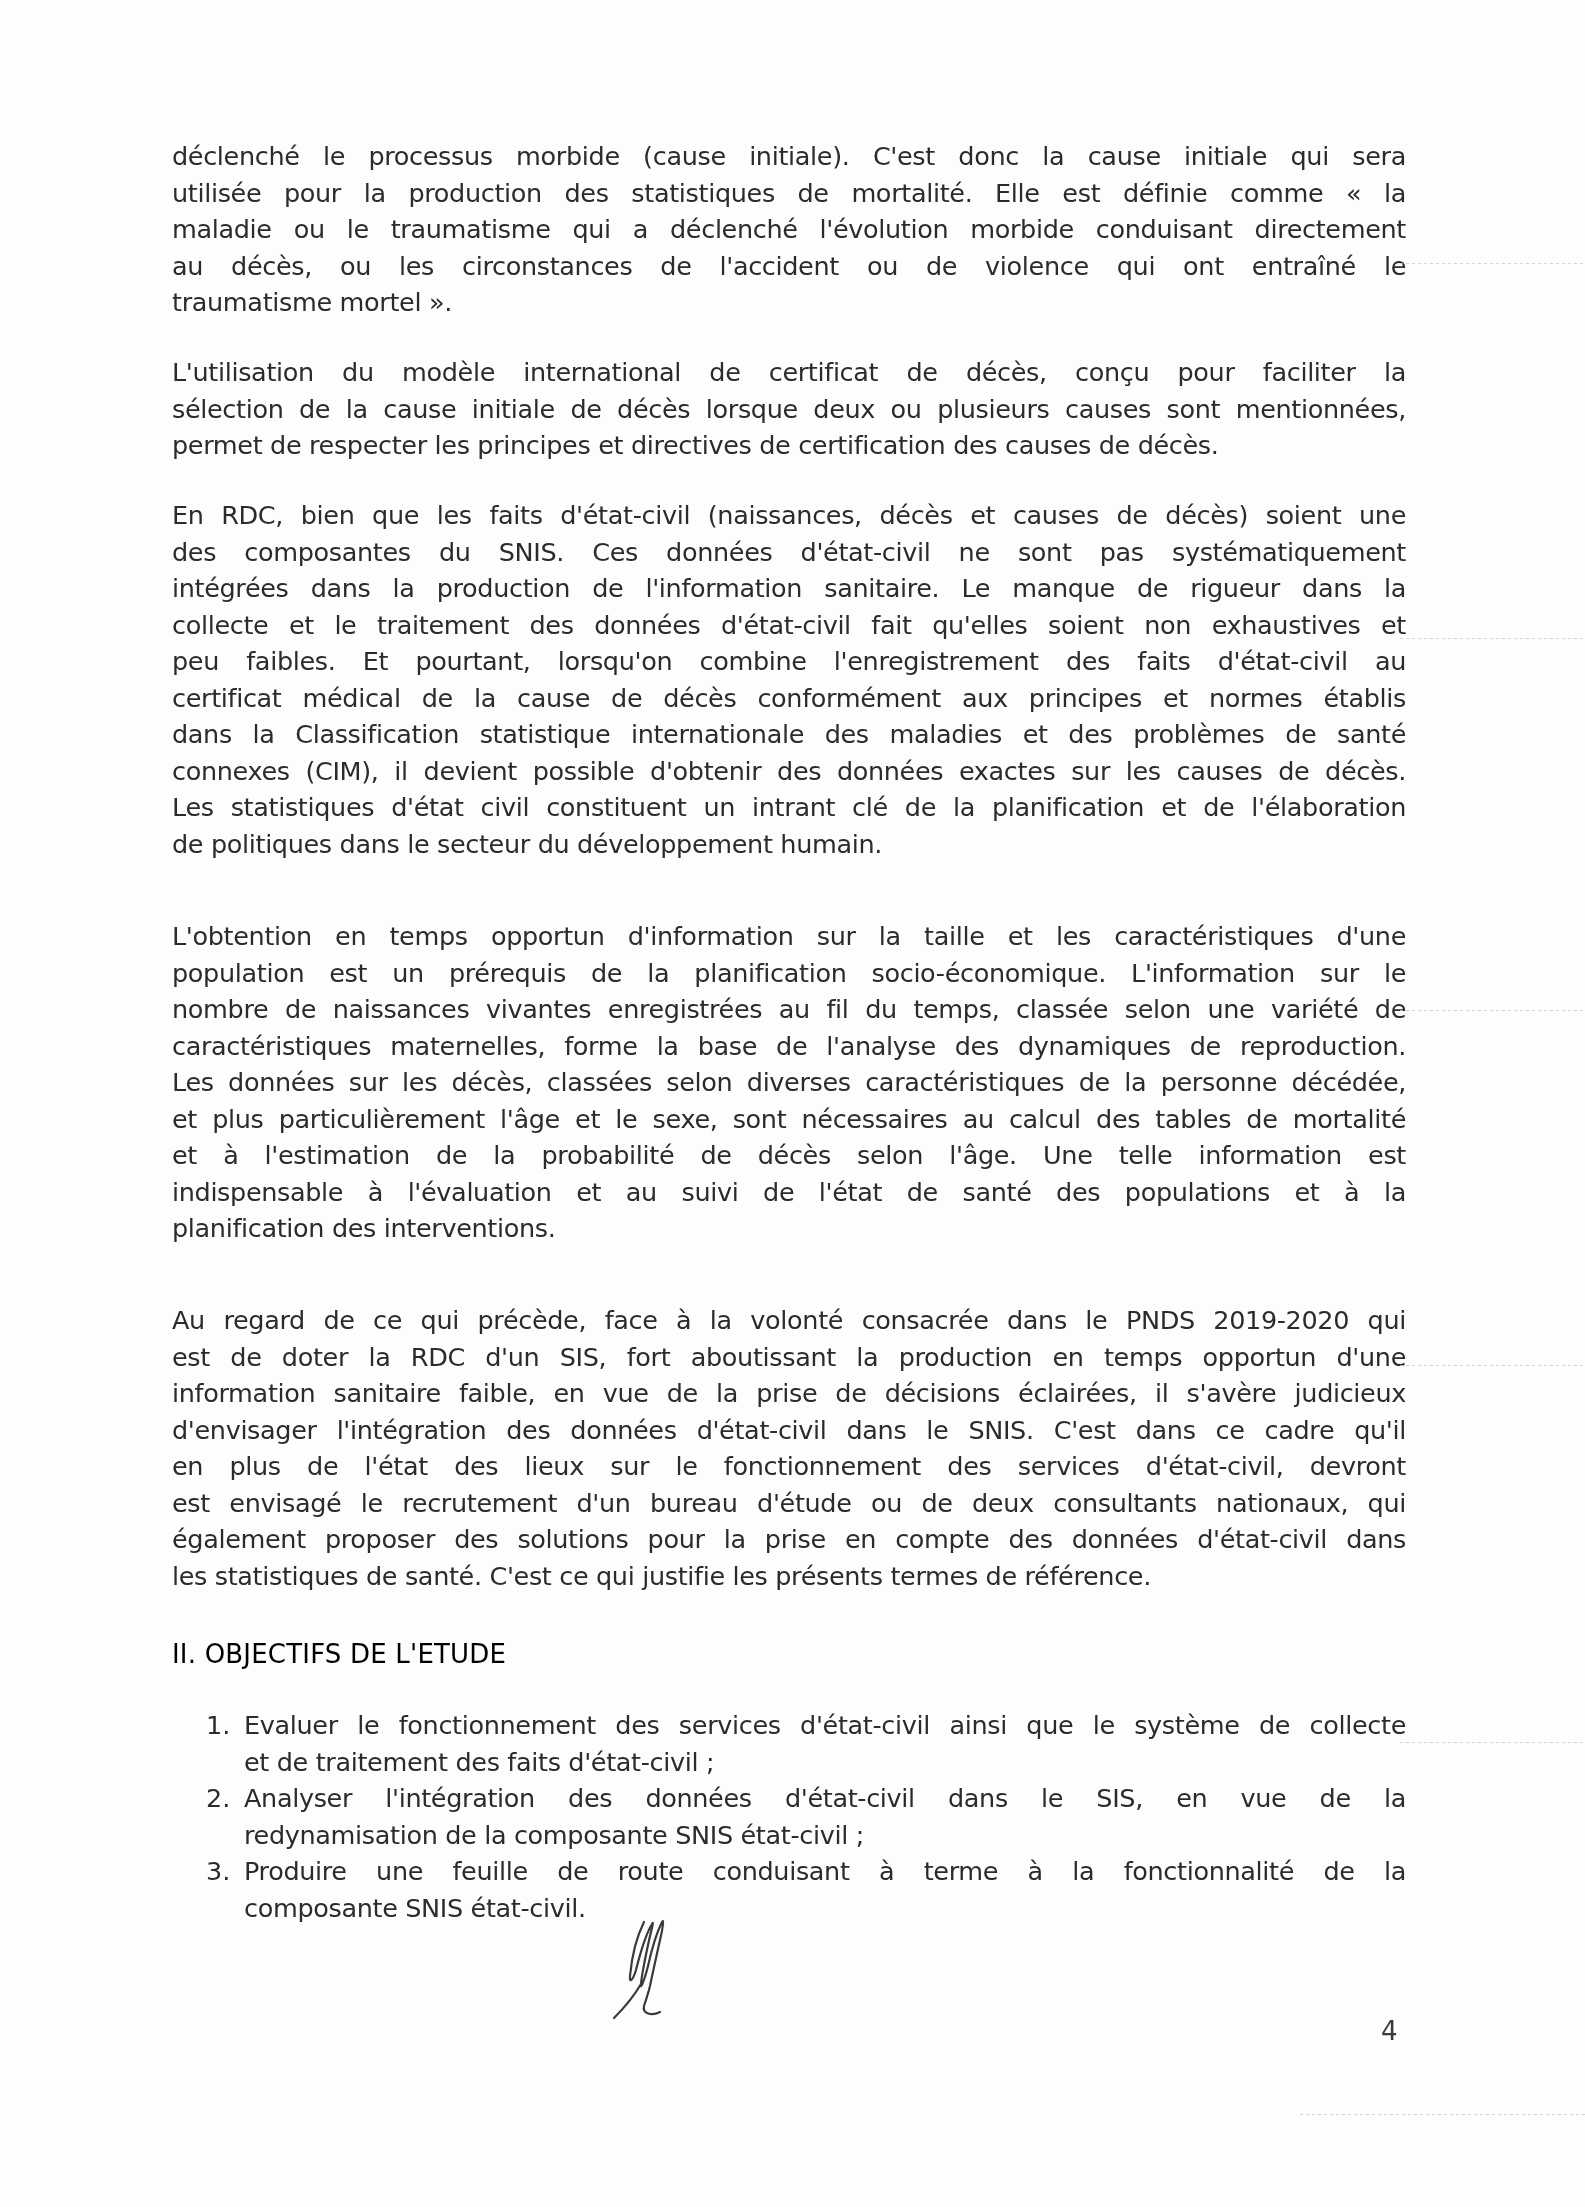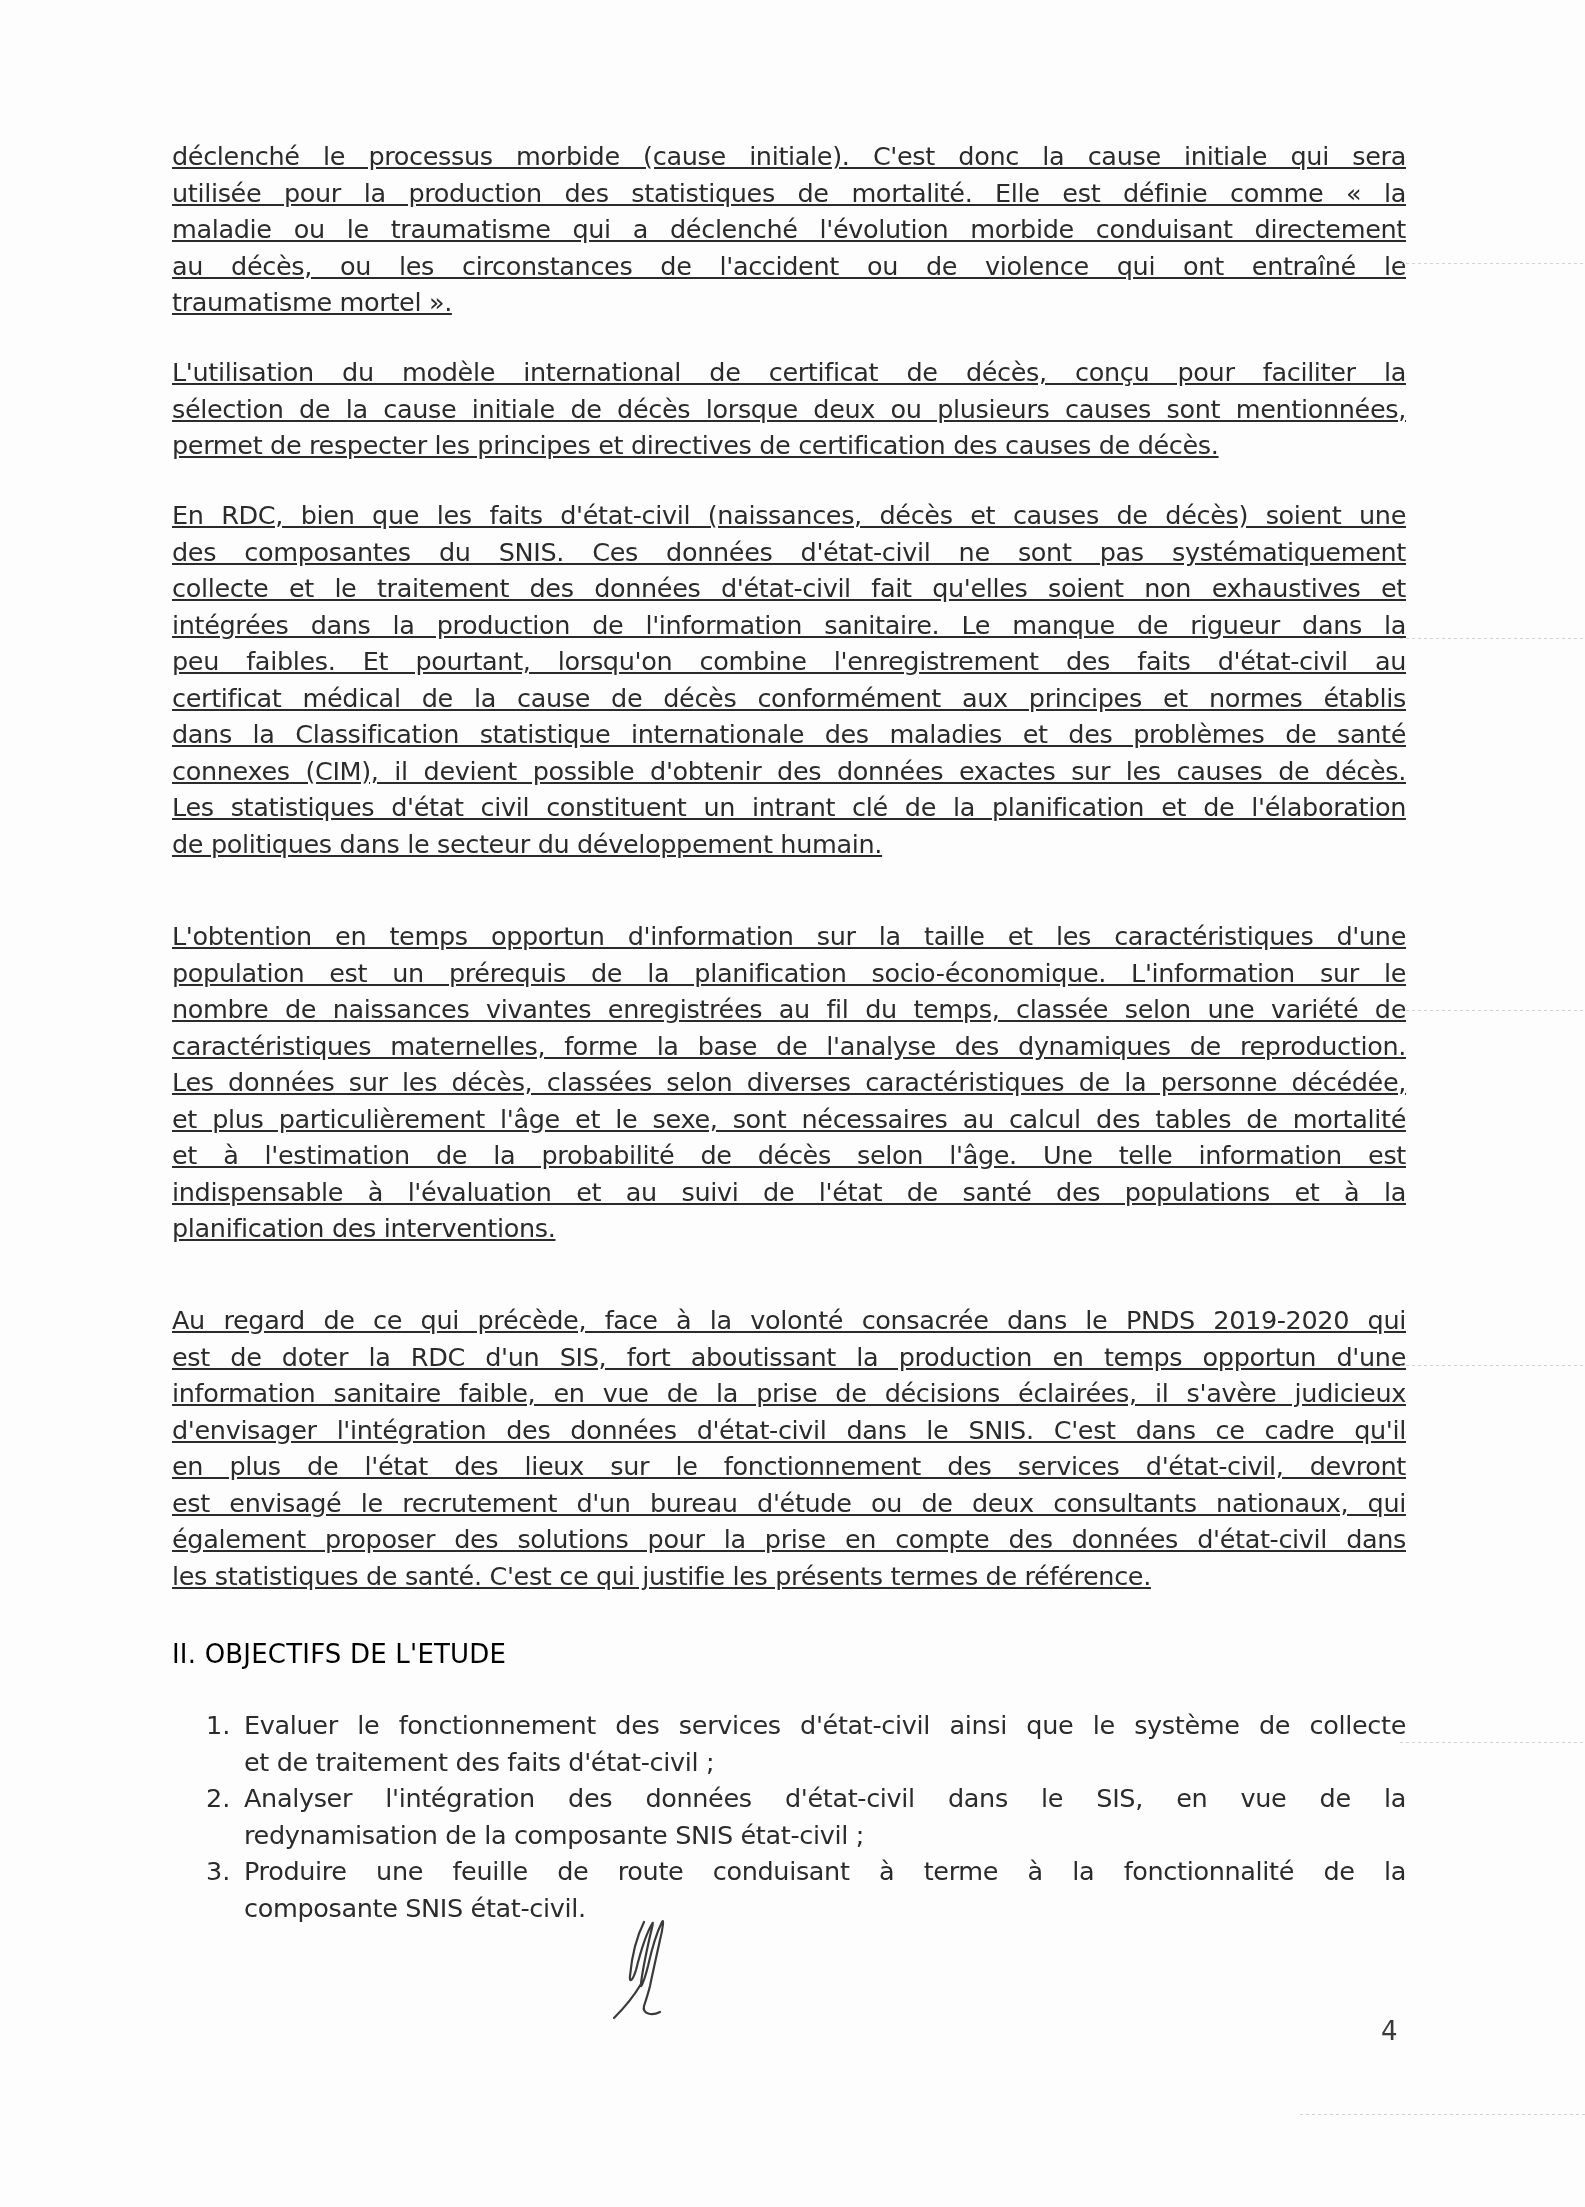--- a/index.html
+++ b/index.html
@@ -2,21 +2,21 @@
 <html><head>
 <meta charset="utf-8">
 <style>
   html, body { margin: 0; padding: 0; background: #ffffff; }
   body {
     width: 1585px; height: 2207px; position: relative; overflow: hidden;
     font-family: "DejaVu Sans", sans-serif;
     color: #2b2b2b;
   }
   .page { position: absolute; left: 0; top: 0; width: 1585px; height: 2207px; background: #fdfdfd; }
-  .text-block { position: absolute; left: 172px; width: 1234px; text-decoration: underline; }
+  .text-block { position: absolute; left: 172px; width: 1234px; }
   .line {
     display: block; height: 36.5px; line-height: 36.5px;
     font-size: 25.5px; white-space: nowrap;
     letter-spacing: -0.35px;
   }
   .justify { text-align: justify; text-align-last: justify; }
   .last { text-align: left; text-align-last: left; }
   .heading {
     position: absolute; left: 172px; top: 1636px;
     font-size: 26px; line-height: 36px; letter-spacing: 0.2px; color: #000000;
@@ -54,22 +54,22 @@
 
   <div class="text-block" style="top:354px;">
     <span class="line justify">L'utilisation du modèle international de certificat de décès, conçu pour faciliter la</span>
     <span class="line justify">sélection de la cause initiale de décès lorsque deux ou plusieurs causes sont mentionnées,</span>
     <span class="line last">permet de respecter les principes et directives de certification des causes de décès.</span>
   </div>
 
   <div class="text-block" style="top:497px;">
     <span class="line justify">En RDC, bien que les faits d'état-civil (naissances, décès et causes de décès) soient une</span>
     <span class="line justify">des composantes du SNIS. Ces données d'état-civil ne sont pas systématiquement</span>
+    <span class="line justify">intégrées dans la production de l'information sanitaire. Le manque de rigueur dans la</span>
     <span class="line justify">collecte et le traitement des données d'état-civil fait qu'elles soient non exhaustives et</span>
-    <span class="line justify">intégrées dans la production de l'information sanitaire. Le manque de rigueur dans la</span>
     <span class="line justify">peu faibles. Et pourtant, lorsqu'on combine l'enregistrement des faits d'état-civil au</span>
     <span class="line justify">certificat médical de la cause de décès conformément aux principes et normes établis</span>
     <span class="line justify">dans la Classification statistique internationale des maladies et des problèmes de santé</span>
     <span class="line justify">connexes (CIM), il devient possible d'obtenir des données exactes sur les causes de décès.</span>
     <span class="line justify">Les statistiques d'état civil constituent un intrant clé de la planification et de l'élaboration</span>
     <span class="line last">de politiques dans le secteur du développement humain.</span>
   </div>
 
   <div class="text-block" style="top:918px;">
     <span class="line justify">L'obtention en temps opportun d'information sur la taille et les caractéristiques d'une</span>

